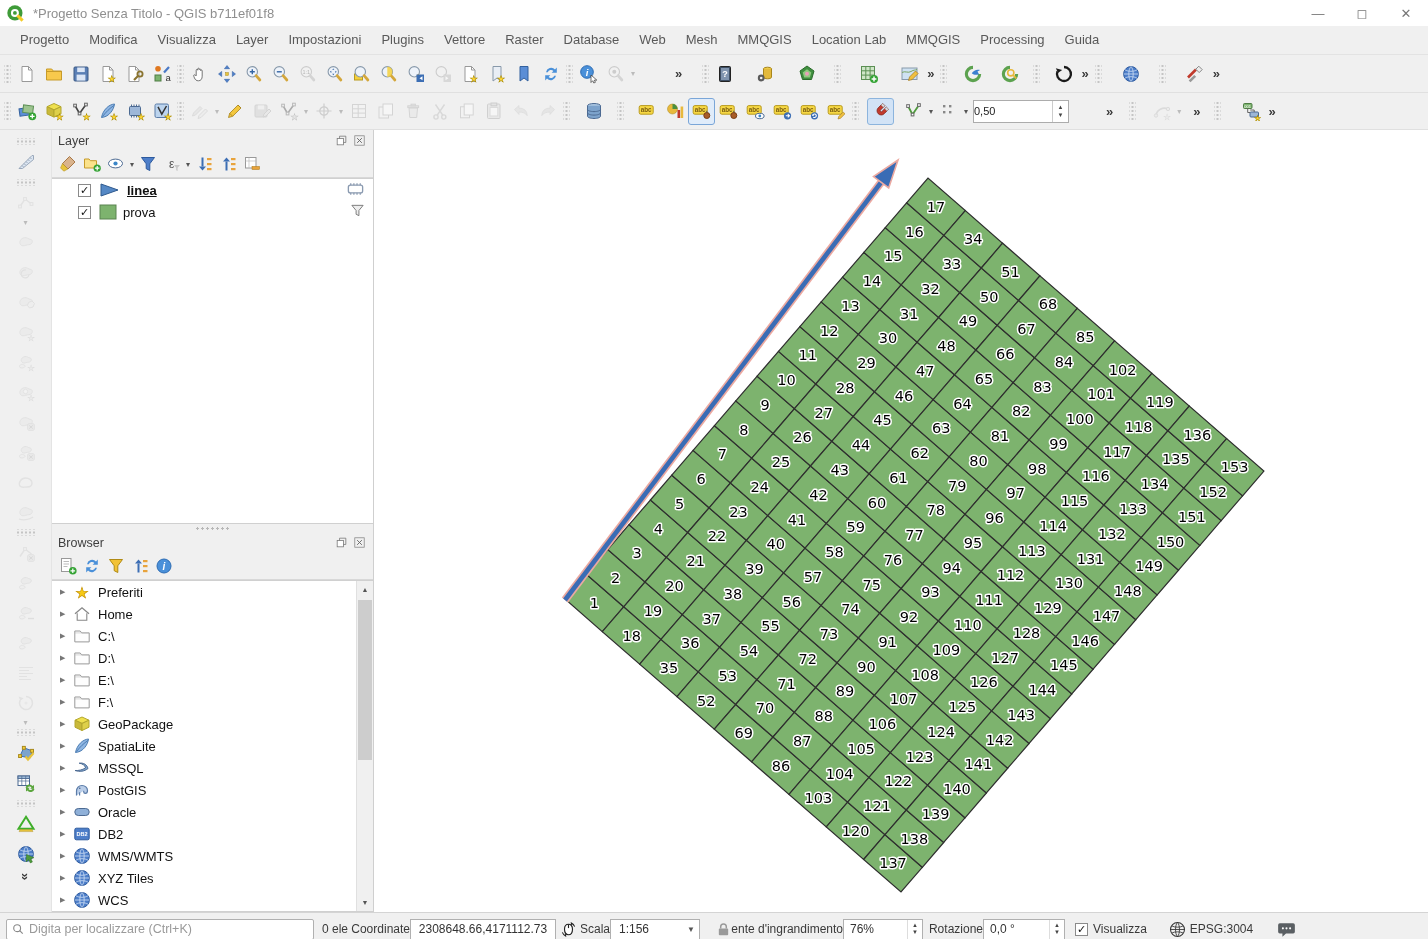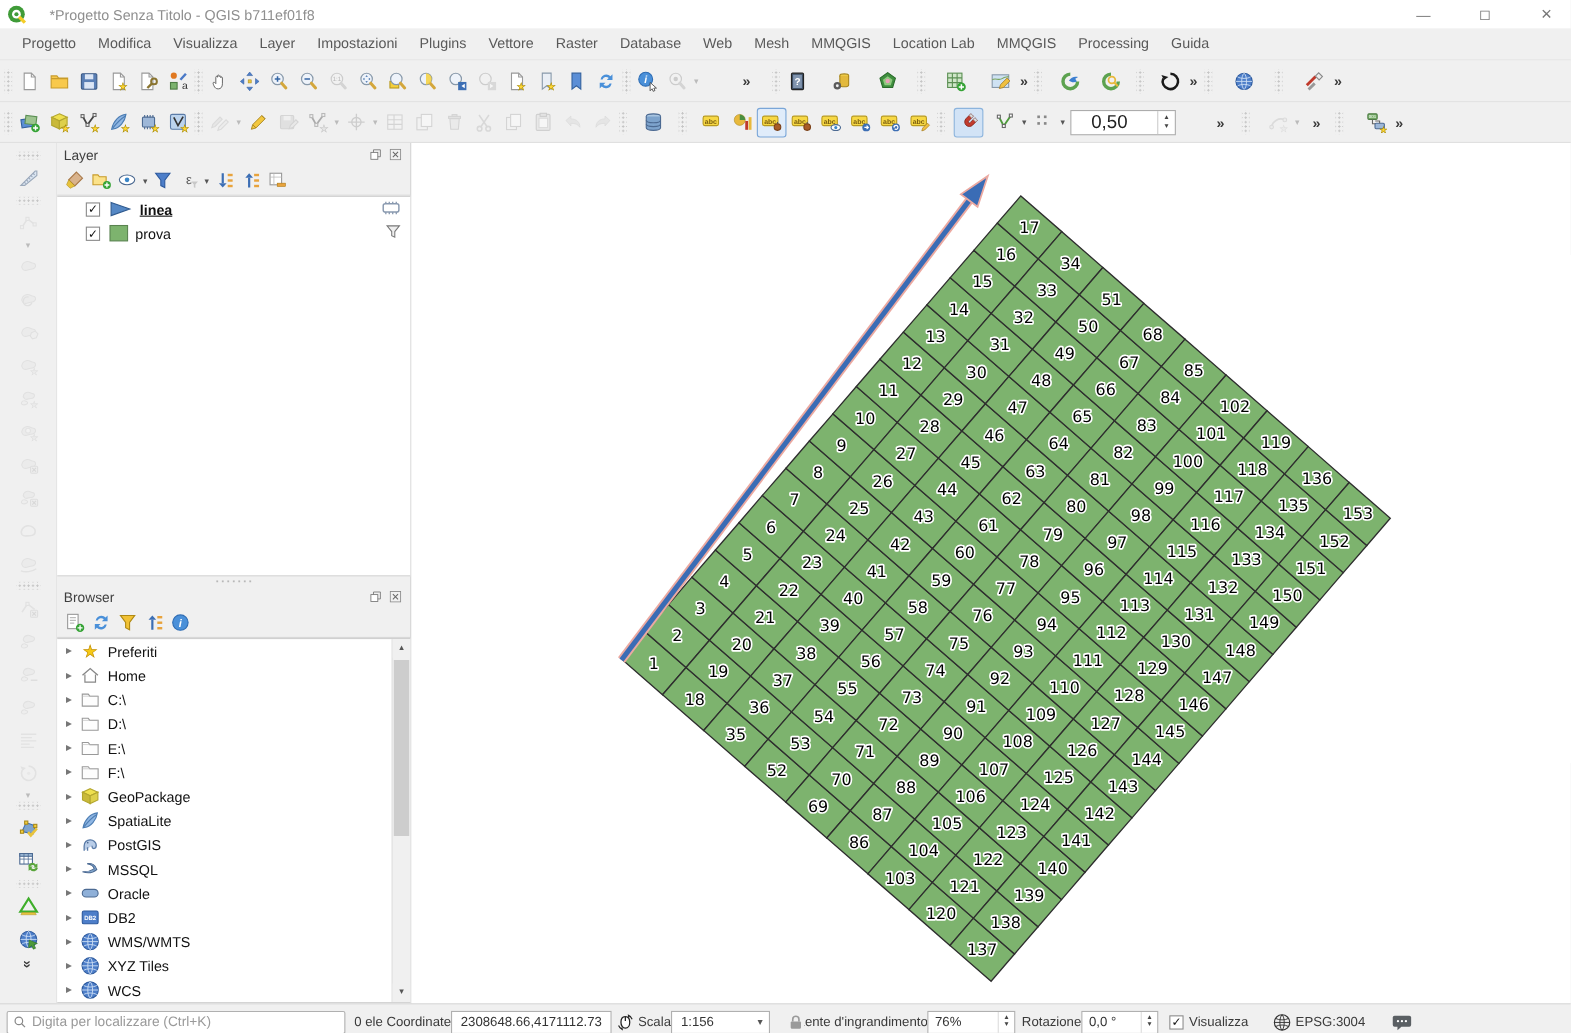--- a/index.html
+++ b/index.html
@@ -1,41 +1,41 @@
 <!DOCTYPE html>
 <html><head>
 <meta charset="utf-8">
 <style>
   * { margin:0; padding:0; box-sizing:border-box; }
   html,body { width:1428px; height:939px; overflow:hidden; background:#f0f0f0;
     font-family:"Liberation Sans","DejaVu Sans",sans-serif; font-size:12px; color:#333; }
 
   
-  .titlebar { height:26px; background:#ffffff; display:flex; align-items:center; padding-left:6px;gap:12px; }
+  .titlebar { height:26px; background:#ffffff; display:flex; align-items:center; padding-left:6px; }
   .titlebar .apptitle { color:#8f8f8f; font-size:13px; margin-left:8px; flex:1; }
   .winbtn { width:44px; height:26px; display:flex; align-items:center; justify-content:center; color:#777; font-size:13px; }
 
   
   .menubar { height:29px; background:#f0f0f0; display:flex; align-items:flex-start; padding-left:10px; border-bottom:1px solid #e3e3e3; }
   .menu-item { padding:0 10px; font-size:13px; color:#595959; line-height:28px; }
 
   
   .tbrow { height:38px; background:#f0f0f0; display:flex; align-items:center; padding-left:2px; border-bottom:1px solid #e0e0e0; }
   .tbrow2 { height:37px; }
   .tb-btn { width:27px; height:27px; display:inline-flex; align-items:center; justify-content:center; border-radius:3px; flex:none; position:relative; }
   .tb-btn.dis svg { filter:grayscale(1) opacity(.40); }
   .tb-btn.pressed { background:#d2e3f6; border:1px solid #8cb4dd; }
   .tb-btn.sel { background:#e0ecfa; border:1px solid #7aa6d8; }
   .dd { font-size:8px; color:#555; width:8px; flex:none; text-align:center; }
   .dd.dis { color:#bbb; }
   .tb-handle { width:7px; height:22px; flex:none; margin:0 2px;
      background-image:radial-gradient(#c4c4c4 1px, transparent 1.1px); background-size:4px 4px; background-position:center; }
   .chevtxt { font-size:13px; font-weight:bold; color:#3a3a3a; padding:0 4px; flex:none; }
   .tb-spin { width:96px; height:23px; background:#fff; border:1px solid #acacac; display:flex; align-items:center; flex:none; margin:0 3px; }
-  .tb-spin .val { flex:1; padding-left:18px; font-size:17px; color:#222; }
+  .tb-spin .val { flex:1; padding-left:0; font-size:11px; color:#222; }
   .tb-spin .arrows { width:16px; height:100%; border-left:1px solid #ccc; display:flex; flex-direction:column; align-items:center; justify-content:center; font-size:6px; color:#444; line-height:8px; }
 
   
   .main { height:782px; display:flex; }
   .leftbar { width:52px; background:#f0f0f0; display:flex; flex-direction:column; align-items:center; padding-top:6px; border-right:1px solid #e4e4e4; }
   .leftbar .tb-btn { margin:1.5px 0; }
   .lb-handle { width:22px; height:7px; flex:none; margin:2px 0;
      background-image:radial-gradient(#c4c4c4 1px, transparent 1.1px); background-size:4px 4px; background-position:center; }
 
   .panels { width:322px; display:flex; flex-direction:column; border-right:1px solid #cfcfcf; background:#f0f0f0; }
@@ -1029,35 +1029,35 @@
               <path d="M3.5 16.5C5 9 10.5 3.5 16.5 3c-.8 6.5-6 12.5-11.5 13.2z" fill="#8fb6e3" stroke="#4c7db3"></path>
               <path d="M4.5 15.5C8 11 12 7 16 4.5" stroke="#4c7db3" fill="none"></path>
             </svg>
           </span>
           <span class="br-label">SpatiaLite</span>
         </div>
         <div class="br-row">
           <span class="br-exp">▶</span>
           <span class="br-ico">
             <svg viewBox="0 0 20 20" width="20" height="20">
-              <path d="M4.5 15.5v-4.3c0-3.4 2.2-5.7 5.5-5.7 3 0 5.5 2.1 5.5 5 0 1.9-1 2.9-2.2 2.9-1 0-1.6-.6-1.6-1.6v-1" fill="#b9cde8" stroke="#5b7ca8" stroke-width="1.2"></path>
-              <path d="M7.6 15.5v-3.2" stroke="#5b7ca8" stroke-width="1.2"></path>
-              <circle cx="7.8" cy="8.2" r=".7" fill="#33507a"></circle>
-            </svg>
-          </span>
-          <span class="br-label">PostGIS</span>
+              <path d="M3 12.5c4.5 1.5 9.5 1 13-2-1-3.8-4.5-6-8.8-5.3 3.3.5 5.9 2.2 6.4 4.7-3.5 2.2-7.3 2.8-10.6 2.6z" fill="#7da3cc" stroke="#4c6a92"></path>
+            </svg>
+          </span>
+          <span class="br-label">MSSQL</span>
         </div>
         <div class="br-row">
           <span class="br-exp">▶</span>
           <span class="br-ico">
             <svg viewBox="0 0 20 20" width="20" height="20">
-              <path d="M3 12.5c4.5 1.5 9.5 1 13-2-1-3.8-4.5-6-8.8-5.3 3.3.5 5.9 2.2 6.4 4.7-3.5 2.2-7.3 2.8-10.6 2.6z" fill="#7da3cc" stroke="#4c6a92"></path>
-            </svg>
-          </span>
-          <span class="br-label">MSSQL</span>
+              <path d="M4.5 15.5v-4.3c0-3.4 2.2-5.7 5.5-5.7 3 0 5.5 2.1 5.5 5 0 1.9-1 2.9-2.2 2.9-1 0-1.6-.6-1.6-1.6v-1" fill="#b9cde8" stroke="#5b7ca8" stroke-width="1.2"></path>
+              <path d="M7.6 15.5v-3.2" stroke="#5b7ca8" stroke-width="1.2"></path>
+              <circle cx="7.8" cy="8.2" r=".7" fill="#33507a"></circle>
+            </svg>
+          </span>
+          <span class="br-label">PostGIS</span>
         </div>
         <div class="br-row">
           <span class="br-exp">▶</span>
           <span class="br-ico">
             <svg viewBox="0 0 20 20" width="20" height="20">
               <rect x="2.8" y="6.5" width="14.4" height="7" rx="3.5" fill="#8fb0d8" stroke="#4c6a92"></rect>
             </svg>
           </span>
           <span class="br-label">Oracle</span>
         </div>
@@ -1466,21 +1466,21 @@
   </span>
   <span class="clipL sb-label" style="width:112px">Lente d'ingrandimento</span>
   <span class="sb-box sb-spin" style="width:80px">
     <span>76%</span>
     <span class="sb-arrows">
         <span>▲</span>
         <span>▼</span>
       </span>
   </span>
   <span class="clipL sb-label" style="width:54px; margin-left:6px">Rotazione</span>
-  <span class="sb-box sb-spin" style="width:70px">
+  <span class="sb-box sb-spin" style="width:82px">
     <span>0,0 °</span>
     <span class="sb-arrows">
         <span>▲</span>
         <span>▼</span>
       </span>
   </span>
   <span class="sb-gap"></span>
   <span class="cbx" style="margin-right:5px">✓</span>
   <span class="sb-label">Visualizza</span>
   <span class="sb-gap" style="width:22px"></span>

